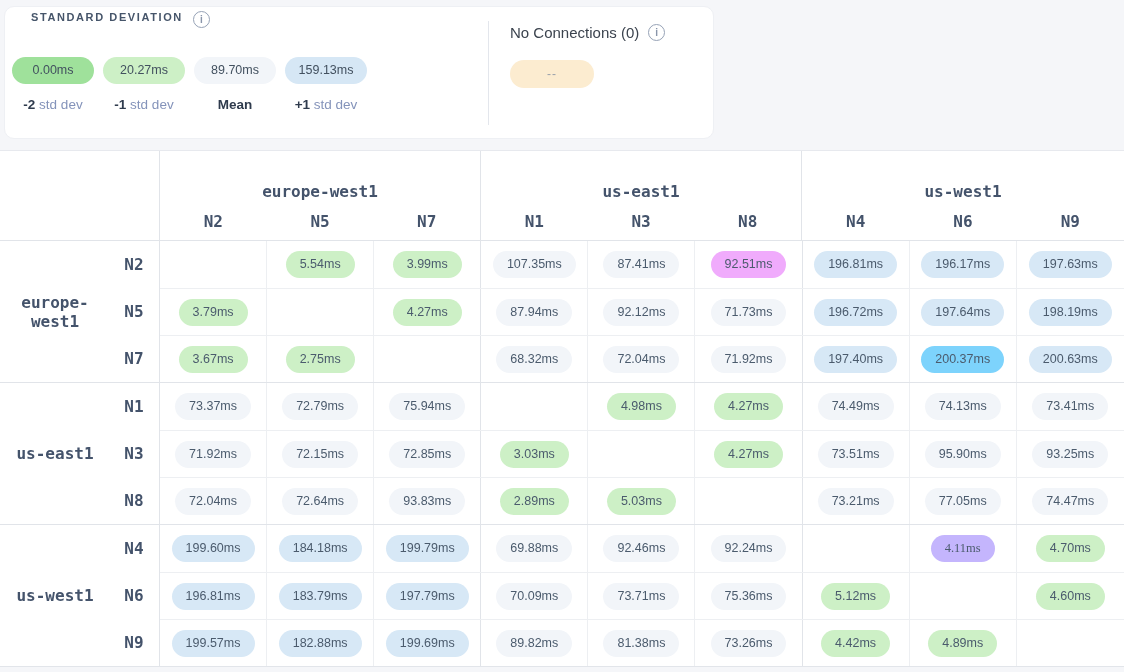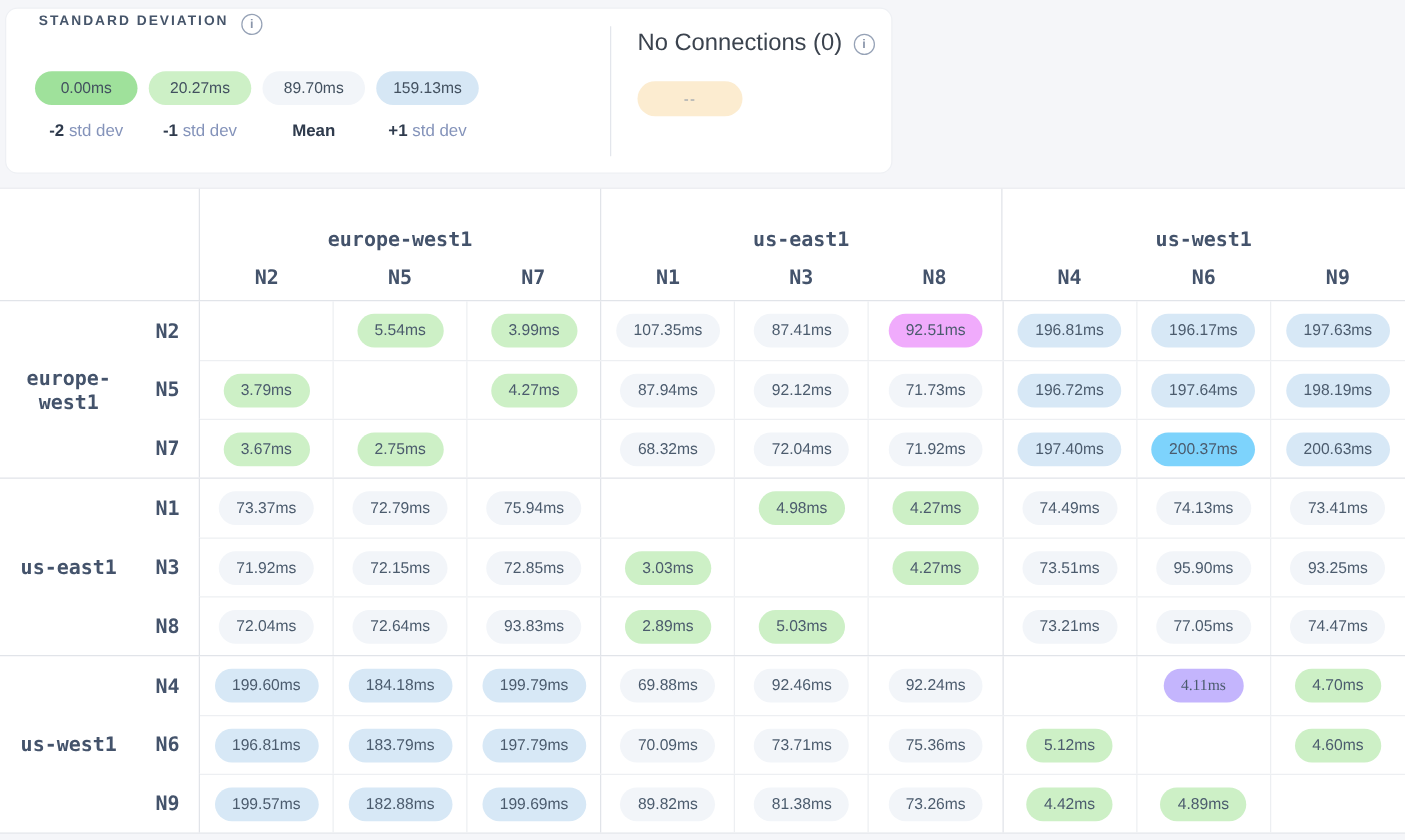--- a/index.html
+++ b/index.html
@@ -24,33 +24,33 @@
   .ctitle {
     font-size:11px; font-weight:bold; letter-spacing:1.6px;
     color:#46556a;
   }
   .info-icon {
     width:17px; height:17px; border:1.5px solid #96a2b6; border-radius:50%;
     color:#8995aa; display:flex; align-items:center; justify-content:center;
     font-size:10px; font-weight:bold; cursor:pointer; flex:0 0 auto;
   }
   .info-icon::before { content:"i"; }
-  .buckets { position:absolute; left:23px; top:50px; display:flex; gap:9px;justify-content:center; }
+  .buckets { position:absolute; left:7px; top:50px; display:flex; gap:9px;justify-content:center; }
   .bucket { width:82px; display:flex; flex-direction:column; align-items:center; }
   .bucket-pill {
     width:100%; height:27px; line-height:27px; border-radius:14px;
     text-align:center; font-size:12.5px; color:#42505f;
   }
   .bucket-label { margin-top:13px; font-size:13.5px; white-space:nowrap; }
   .bucket-label b { color:#2f3b4d; font-weight:bold; }
   .bucket-label span { color:#8493ba; }
   .vdivider { position:absolute; left:483px; top:14px; width:1px; height:104px; background:#e3e6ec; }
   .nc { position:absolute; left:505px; top:17px; }
   .nc-title-row { display:flex; align-items:center; gap:9px; }
-  .nc-title { font-size:19px; color:#3b434e; }
+  .nc-title { font-size:15px; color:#3b434e; }
   .nc-pill {
     margin-top:19px; width:84px; height:28px; line-height:28px; border-radius:14px;
     text-align:center; font-size:12px; color:#99a1ab; letter-spacing:1px;
   }
 
   
   .matrix {
     position:absolute; left:0; top:150px; width:1124px;
     background:#ffffff;
     border-top:1px solid #e7e9ee;

